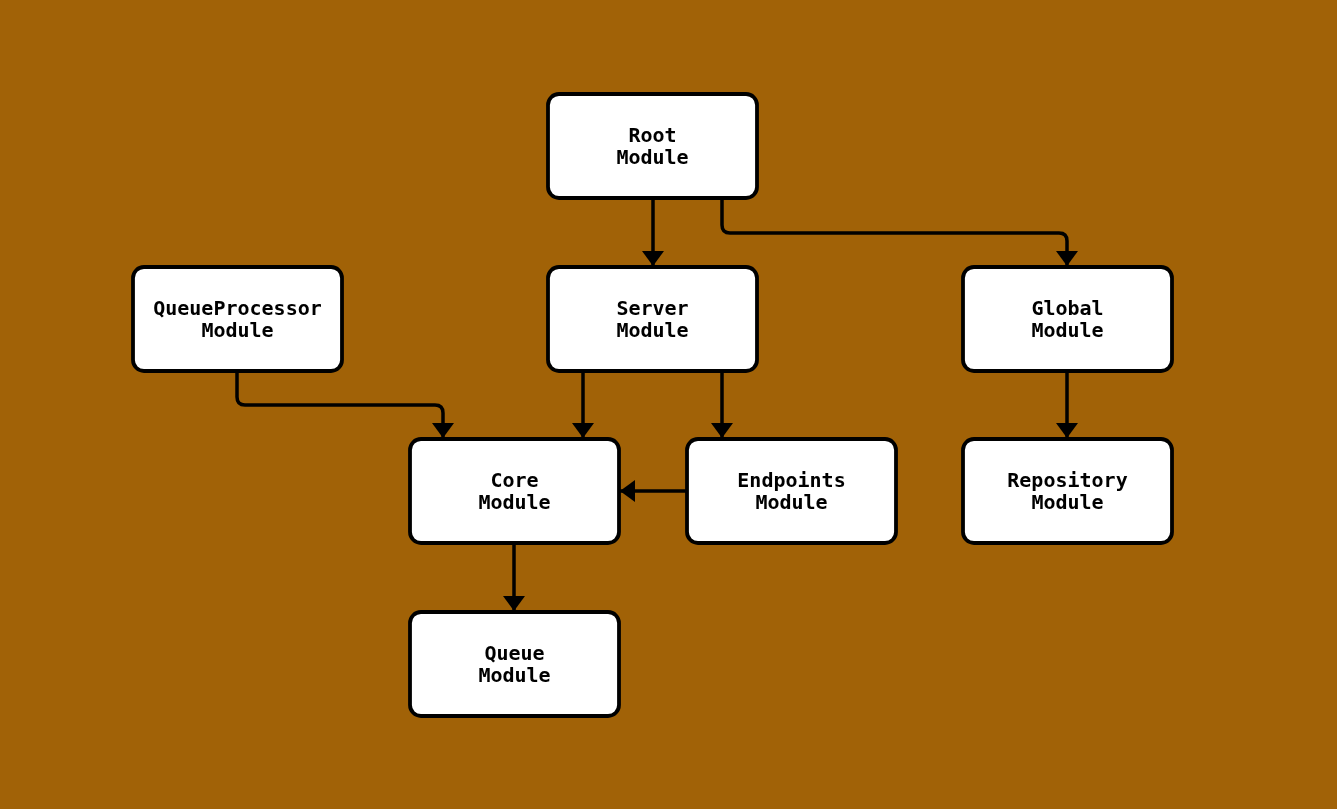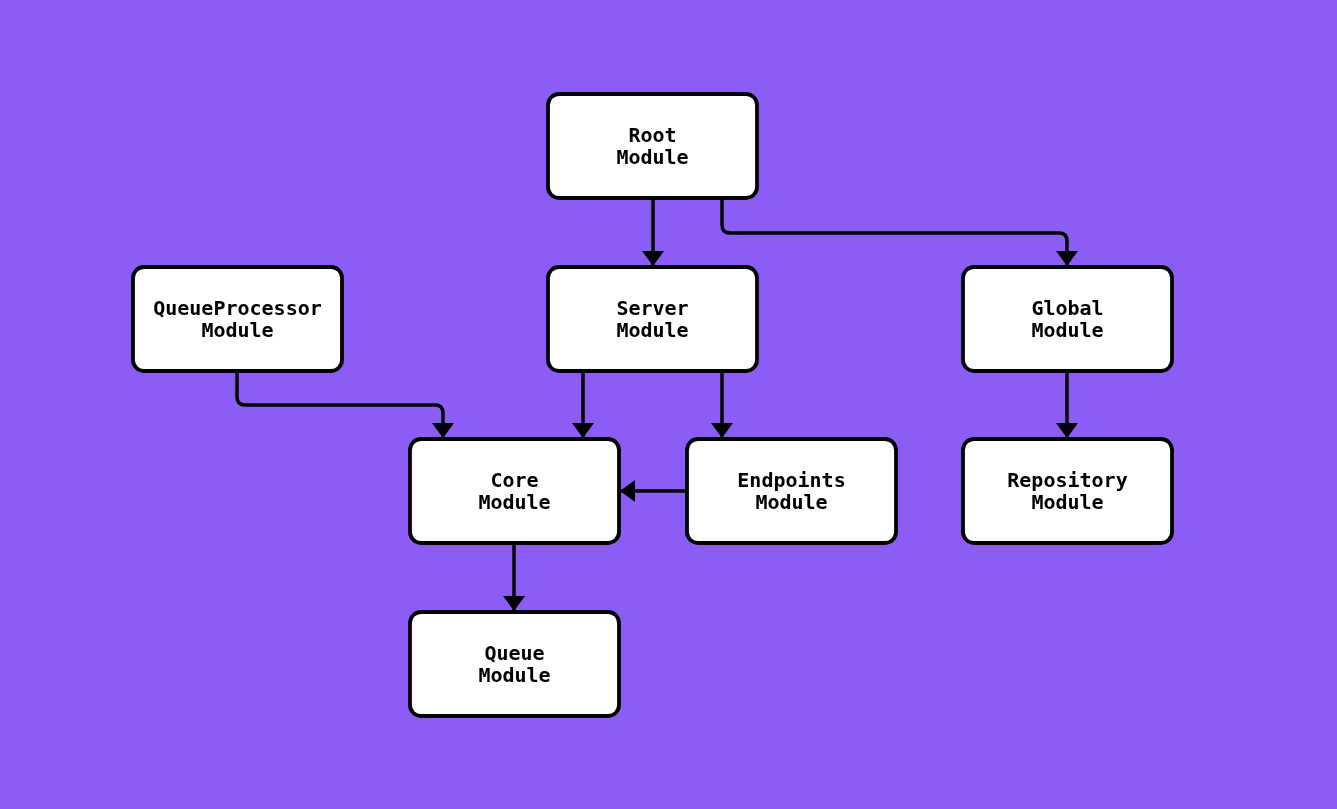--- a/index.html
+++ b/index.html
@@ -4,21 +4,21 @@
 <style>
   html, body {
     margin: 0;
     padding: 0;
     background: #ffffff;
   }
   .stage {
     position: relative;
     width: 1337px;
     height: 809px;
-    background: #8b5cf6;
+    background: #a16207;
     overflow: hidden;
   }
   svg.diagram {
     display: block;
     width: 1337px;
     height: 809px;
     font-family: "DejaVu Sans Mono", "Liberation Mono", monospace;
   }
   .node-rect {
     fill: #ffffff;

